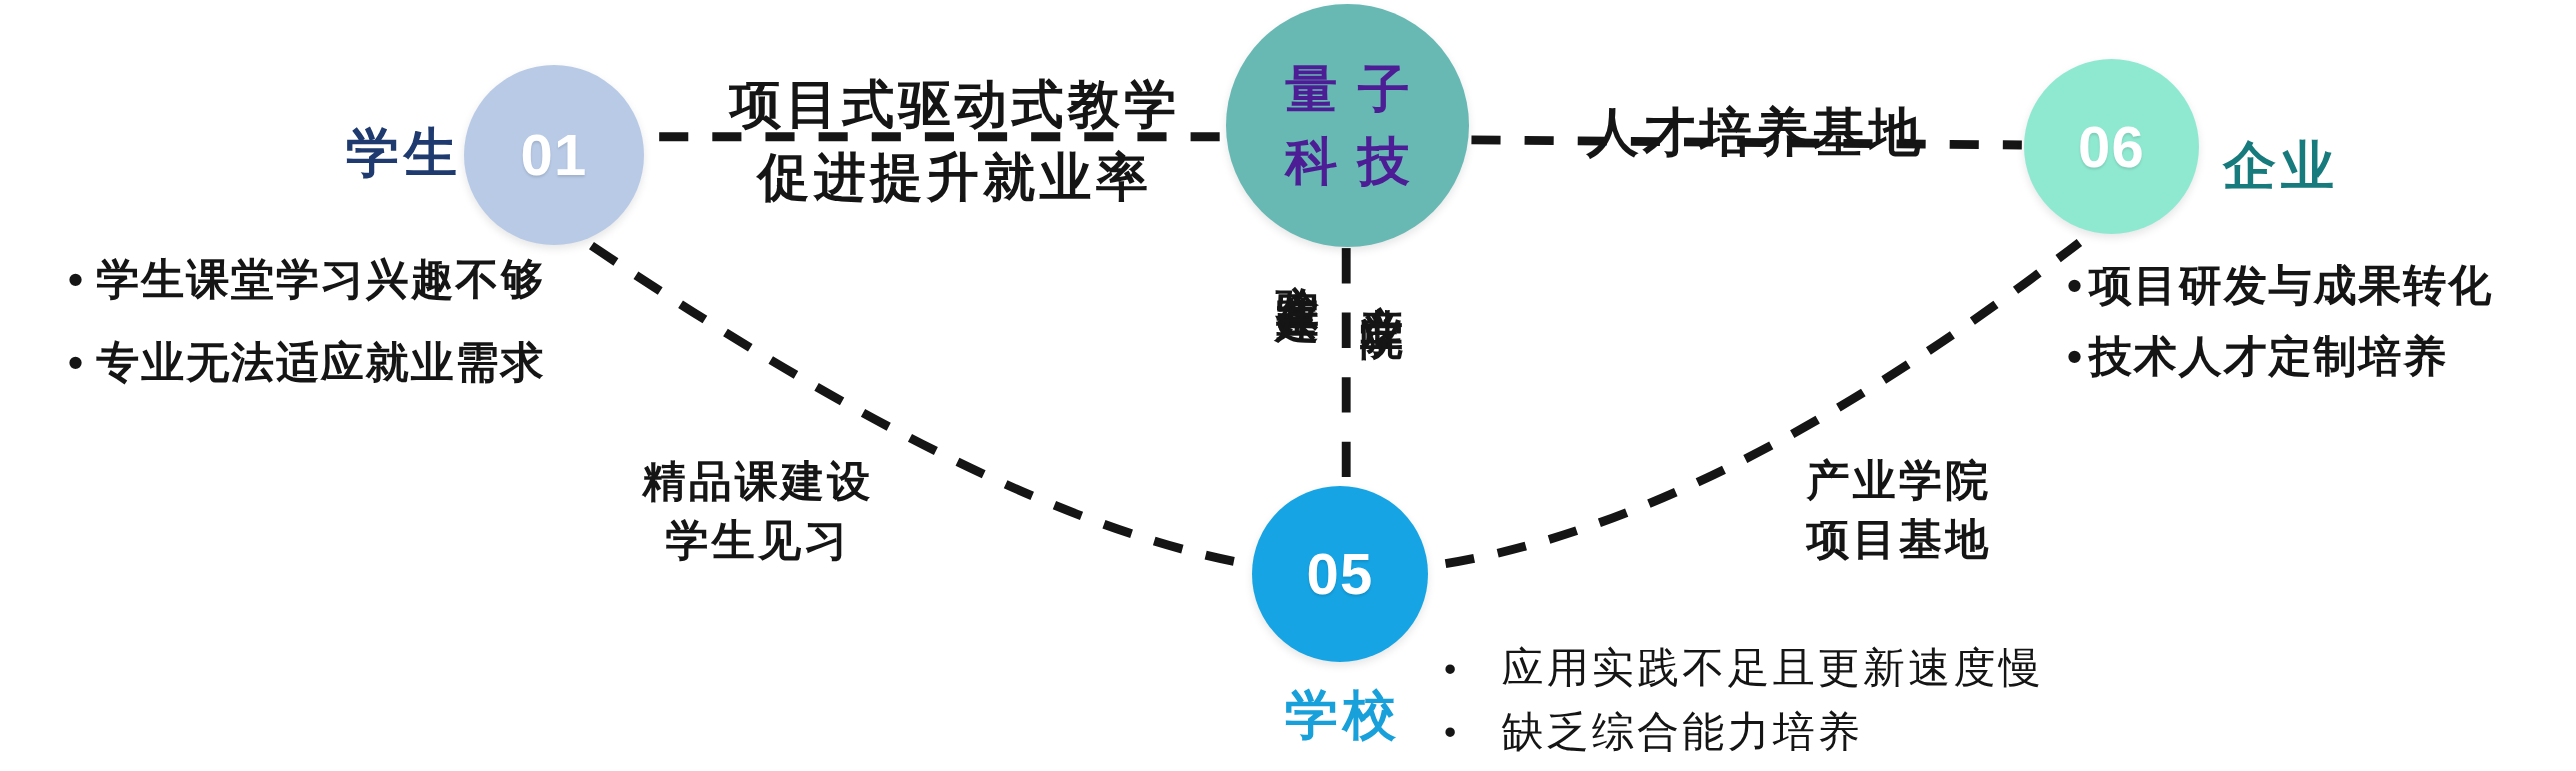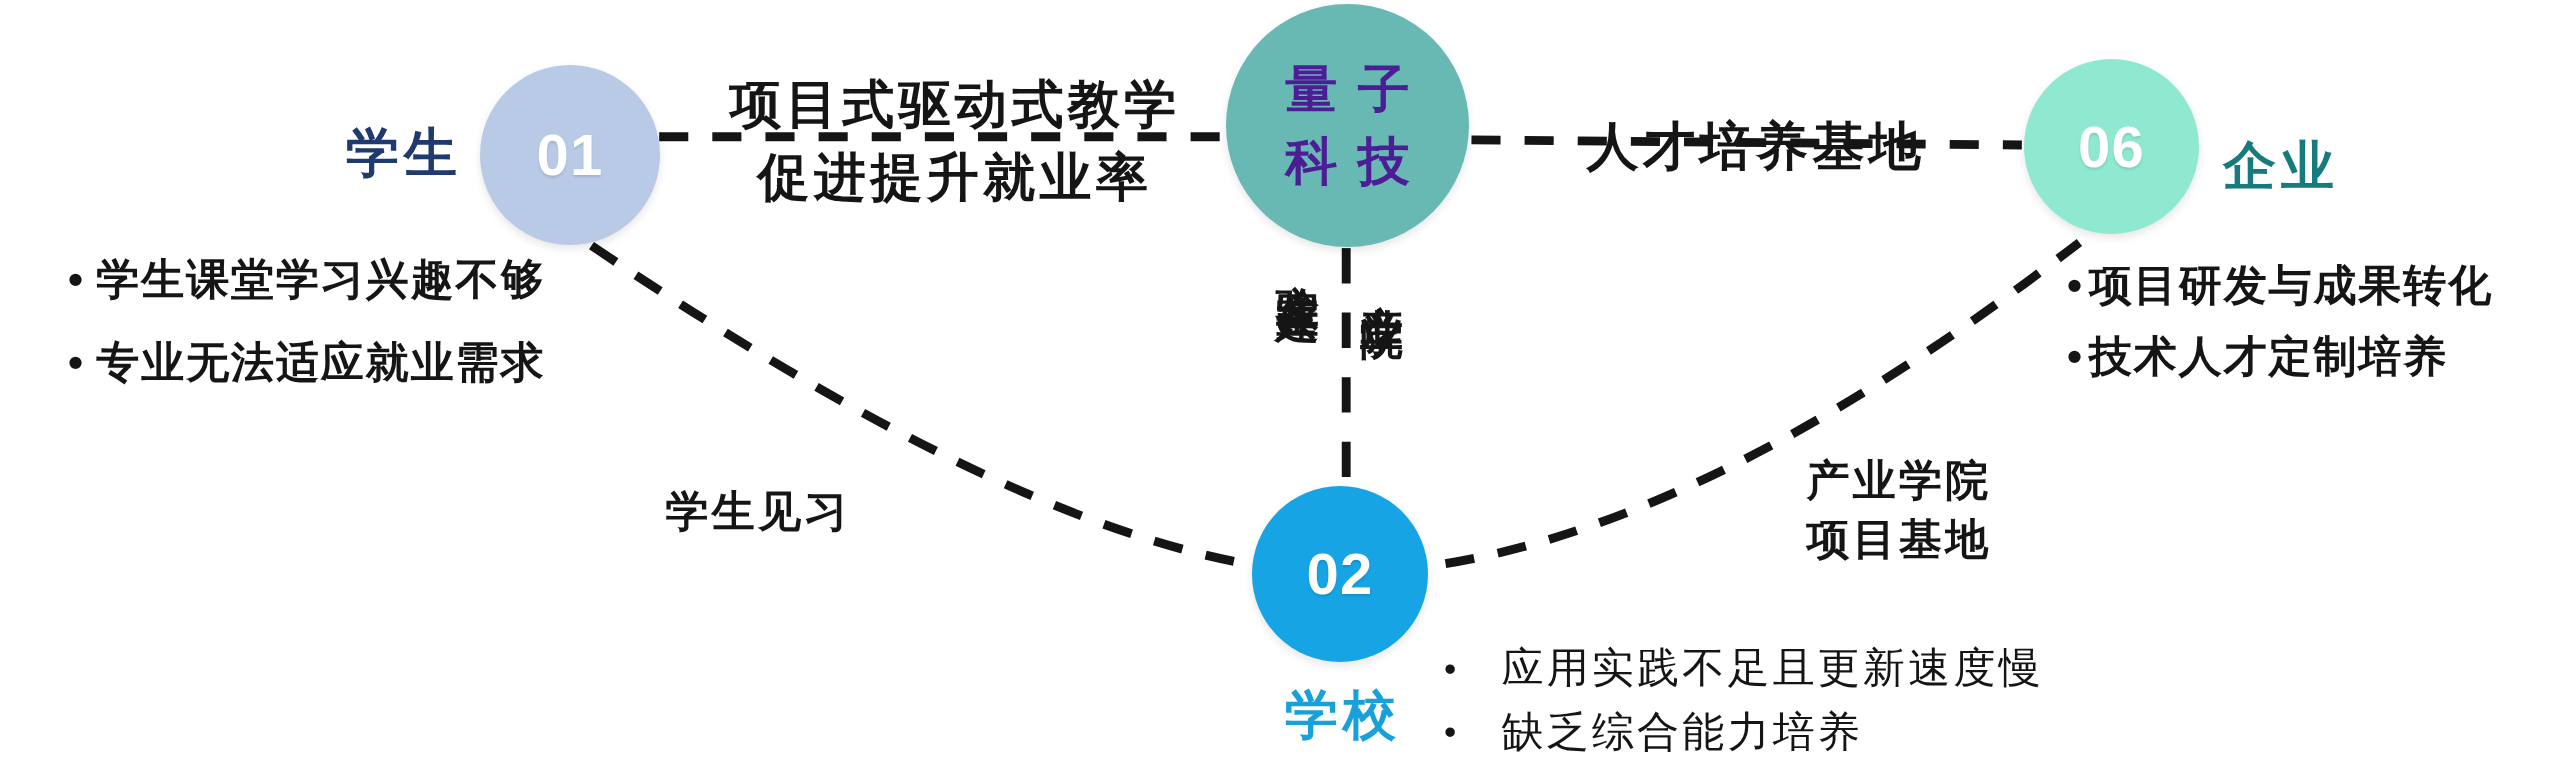--- a/index.html
+++ b/index.html
@@ -17,21 +17,21 @@
 
   .node{
     position:absolute;border-radius:50%;
     display:flex;align-items:center;justify-content:center;
     box-shadow:0 3.8px 8.9px rgba(0,0,0,0.10);
   }
   .node .num{
     color:#ffffff;font-weight:700;font-size:58px;line-height:1;
     letter-spacing:1.3px;text-shadow:0 1.9px 2.5px rgba(0,0,0,0.12);
   }
-  .node01{left:480px;top:65px;width:180px;height:180px;background:var(--node01,#b8cae6);}
+  .node01{left:464px;top:65px;width:180px;height:180px;background:var(--node01,#b8cae6);}
   .node02{left:1252px;top:486px;width:176px;height:176px;background:var(--node02,#16a4e4);}
   .node03{left:2024px;top:59px;width:175px;height:175px;background:var(--node03,#8fe9d1);}
   .nodeC{
     left:1226px;top:3.8px;width:243px;height:243px;background:var(--center,#68b8b4);
     flex-direction:column;
   }
   .nodeC .cline{
     color:#4c1d95;font-weight:700;font-size:52px;line-height:72px;
     word-spacing:6.3px;text-align:center;white-space:pre;
   }
@@ -86,42 +86,43 @@
     <div class="cline">量 子</div>
     <div class="cline">科 技</div>
   </div>
 
   <div class="node node01">
     <span class="num">01</span>
   </div>
   <div class="side-label lbl-student" style="left:404px;top:152px;">学生</div>
 
   <div class="node node02">
-    <span class="num">02</span>
+    <span class="num">05</span>
   </div>
   <div class="side-label lbl-school" style="left:1343px;top:714px;">学校</div>
 
   <div class="node node03">
     <span class="num">06</span>
   </div>
   <div class="side-label lbl-enterprise" style="left:2281px;top:149px;">企业</div>
 
   <div class="conn conn-h" style="left:955px;top:141px;">
     <div>项目式驱动式教学</div>
     <div>促进提升就业率</div>
   </div>
 
-  <div class="conn conn-h" style="left:1756px;top:146px;">
+  <div class="conn conn-h" style="left:1756px;top:132px;">
     <div>人才培养基地</div>
   </div>
 
   <div class="vtext" style="left:1298px;top:250px;">实验室共建</div>
   <div class="vtext" style="left:1382px;top:270px;">产业学院</div>
 
   <div class="conn conn-c" style="left:758px;top:511px;">
+    <div>精品课建设</div>
     <div>学生见习</div>
   </div>
 
   <div class="conn conn-c" style="left:1899px;top:510px;">
     <div>产业学院</div>
     <div>项目基地</div>
   </div>
 
   <ul class="blist blist-side blist-student" style="left:68px;top:258px;">
     <li>

